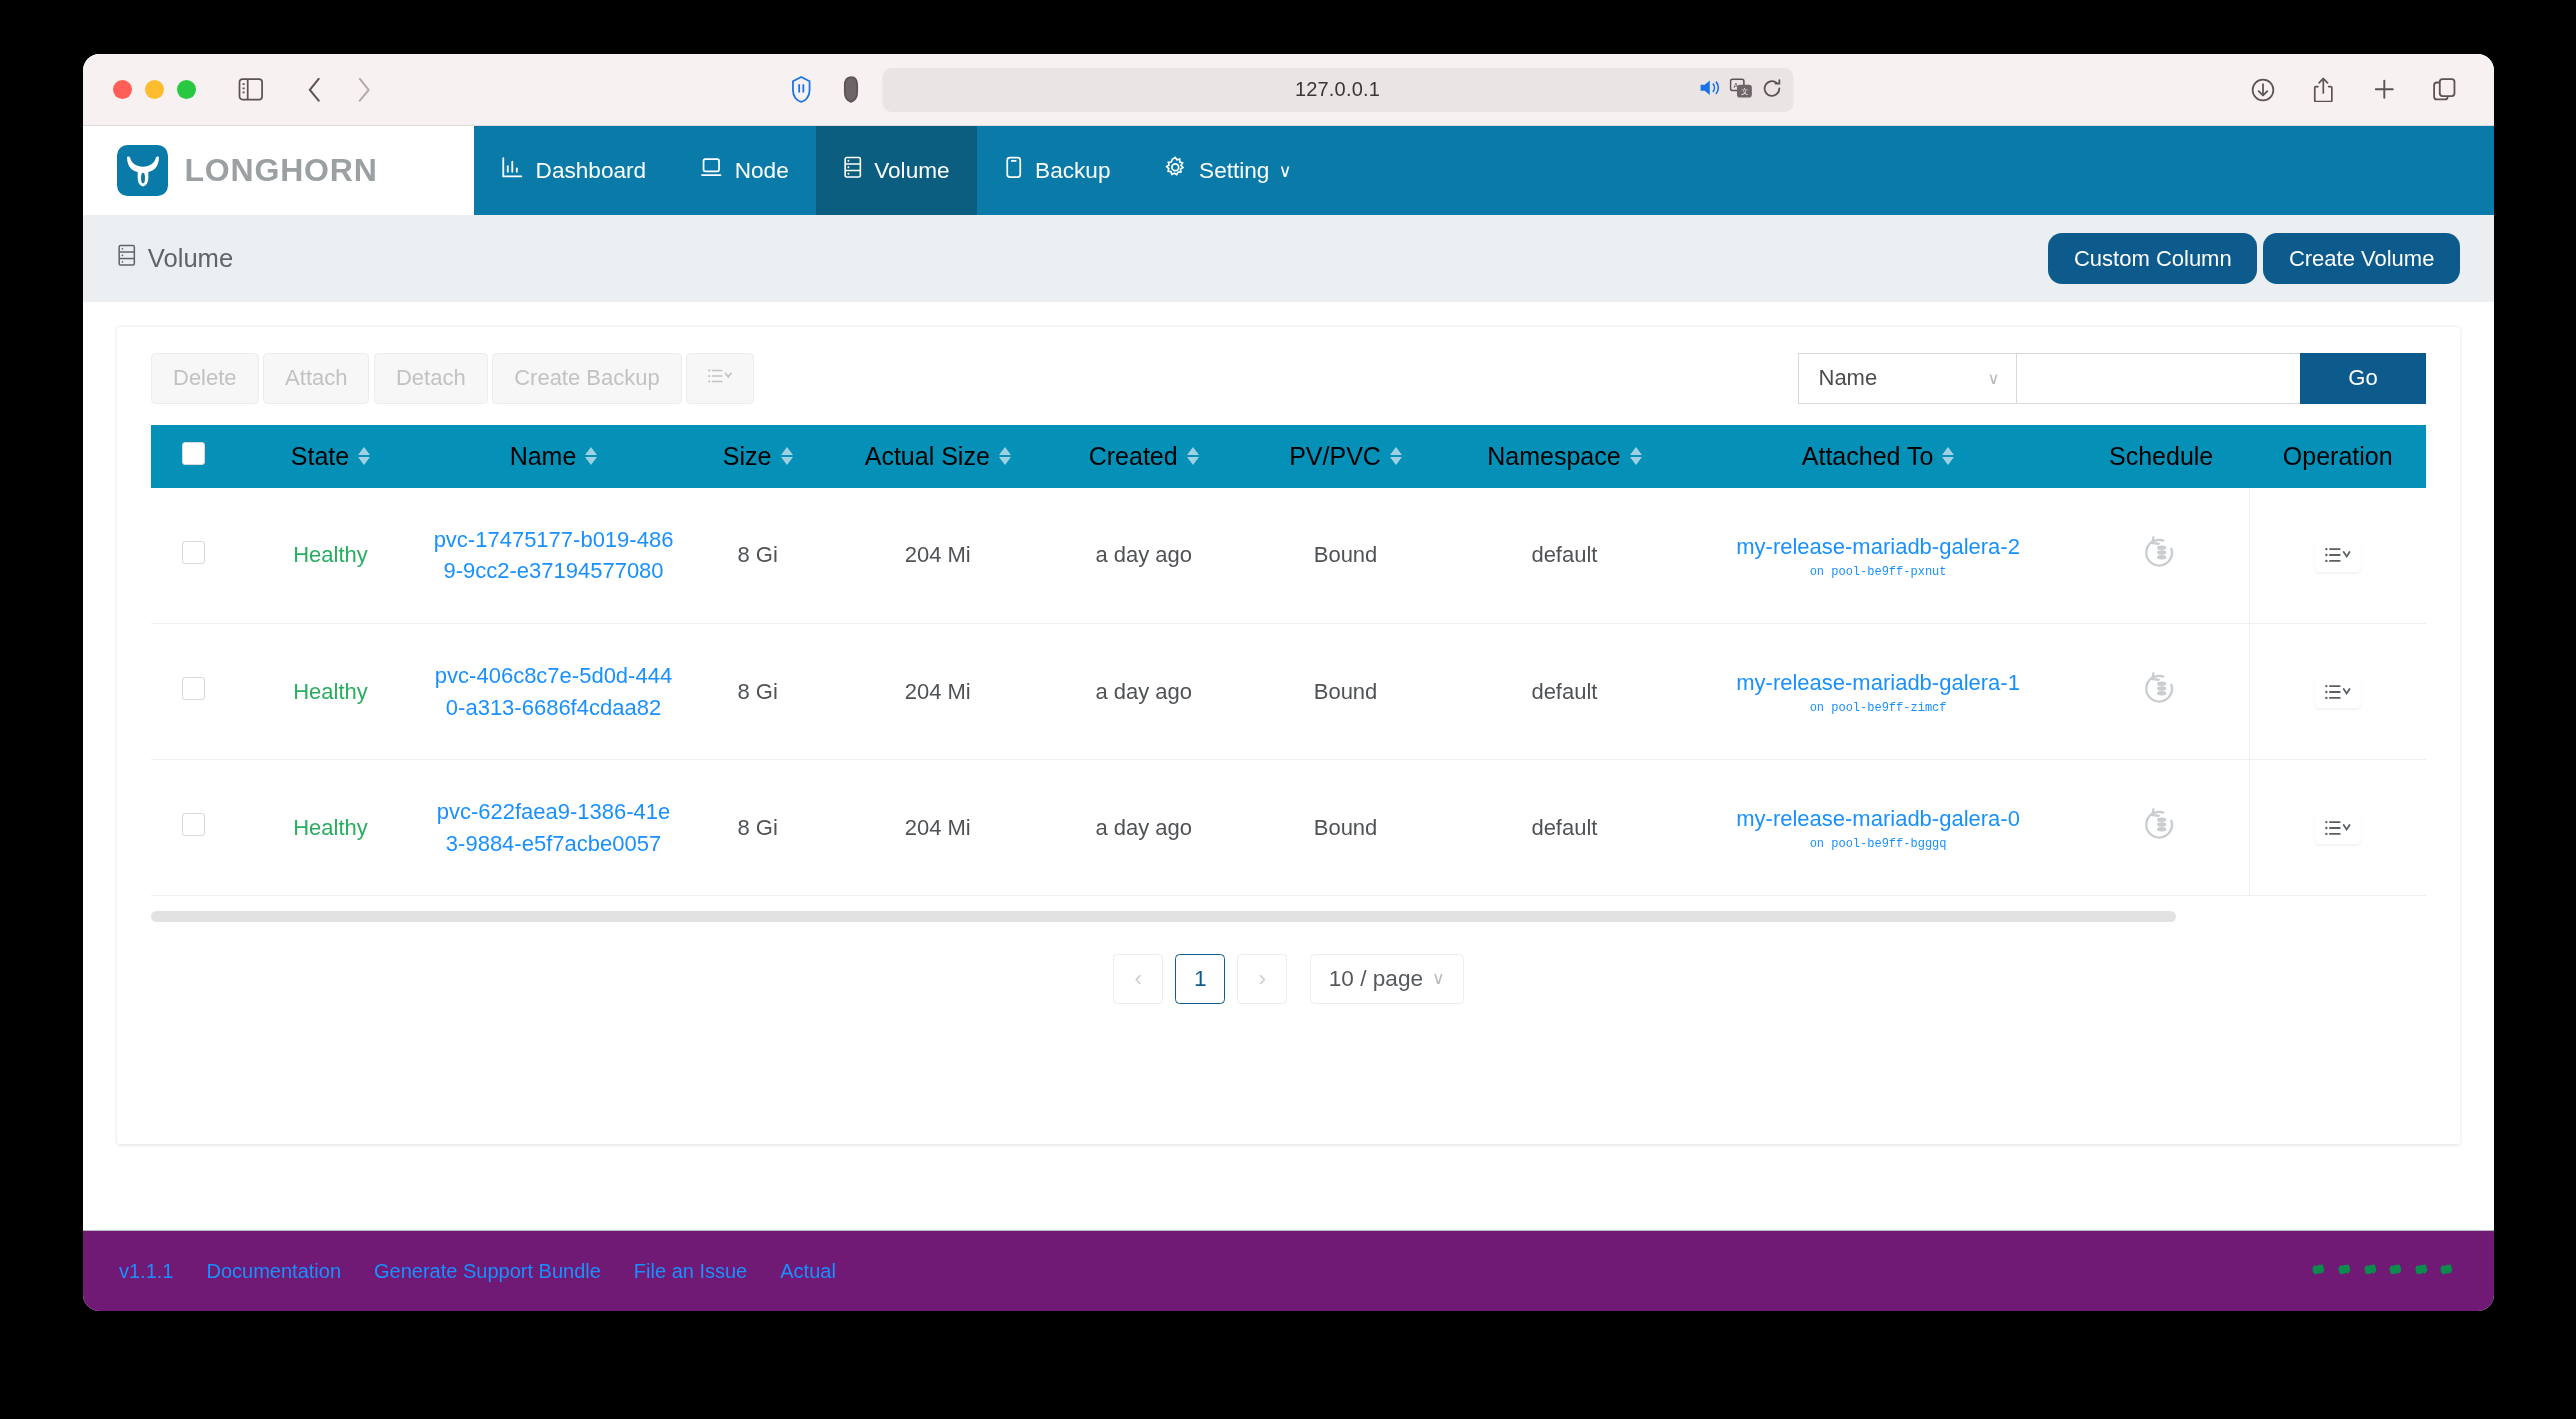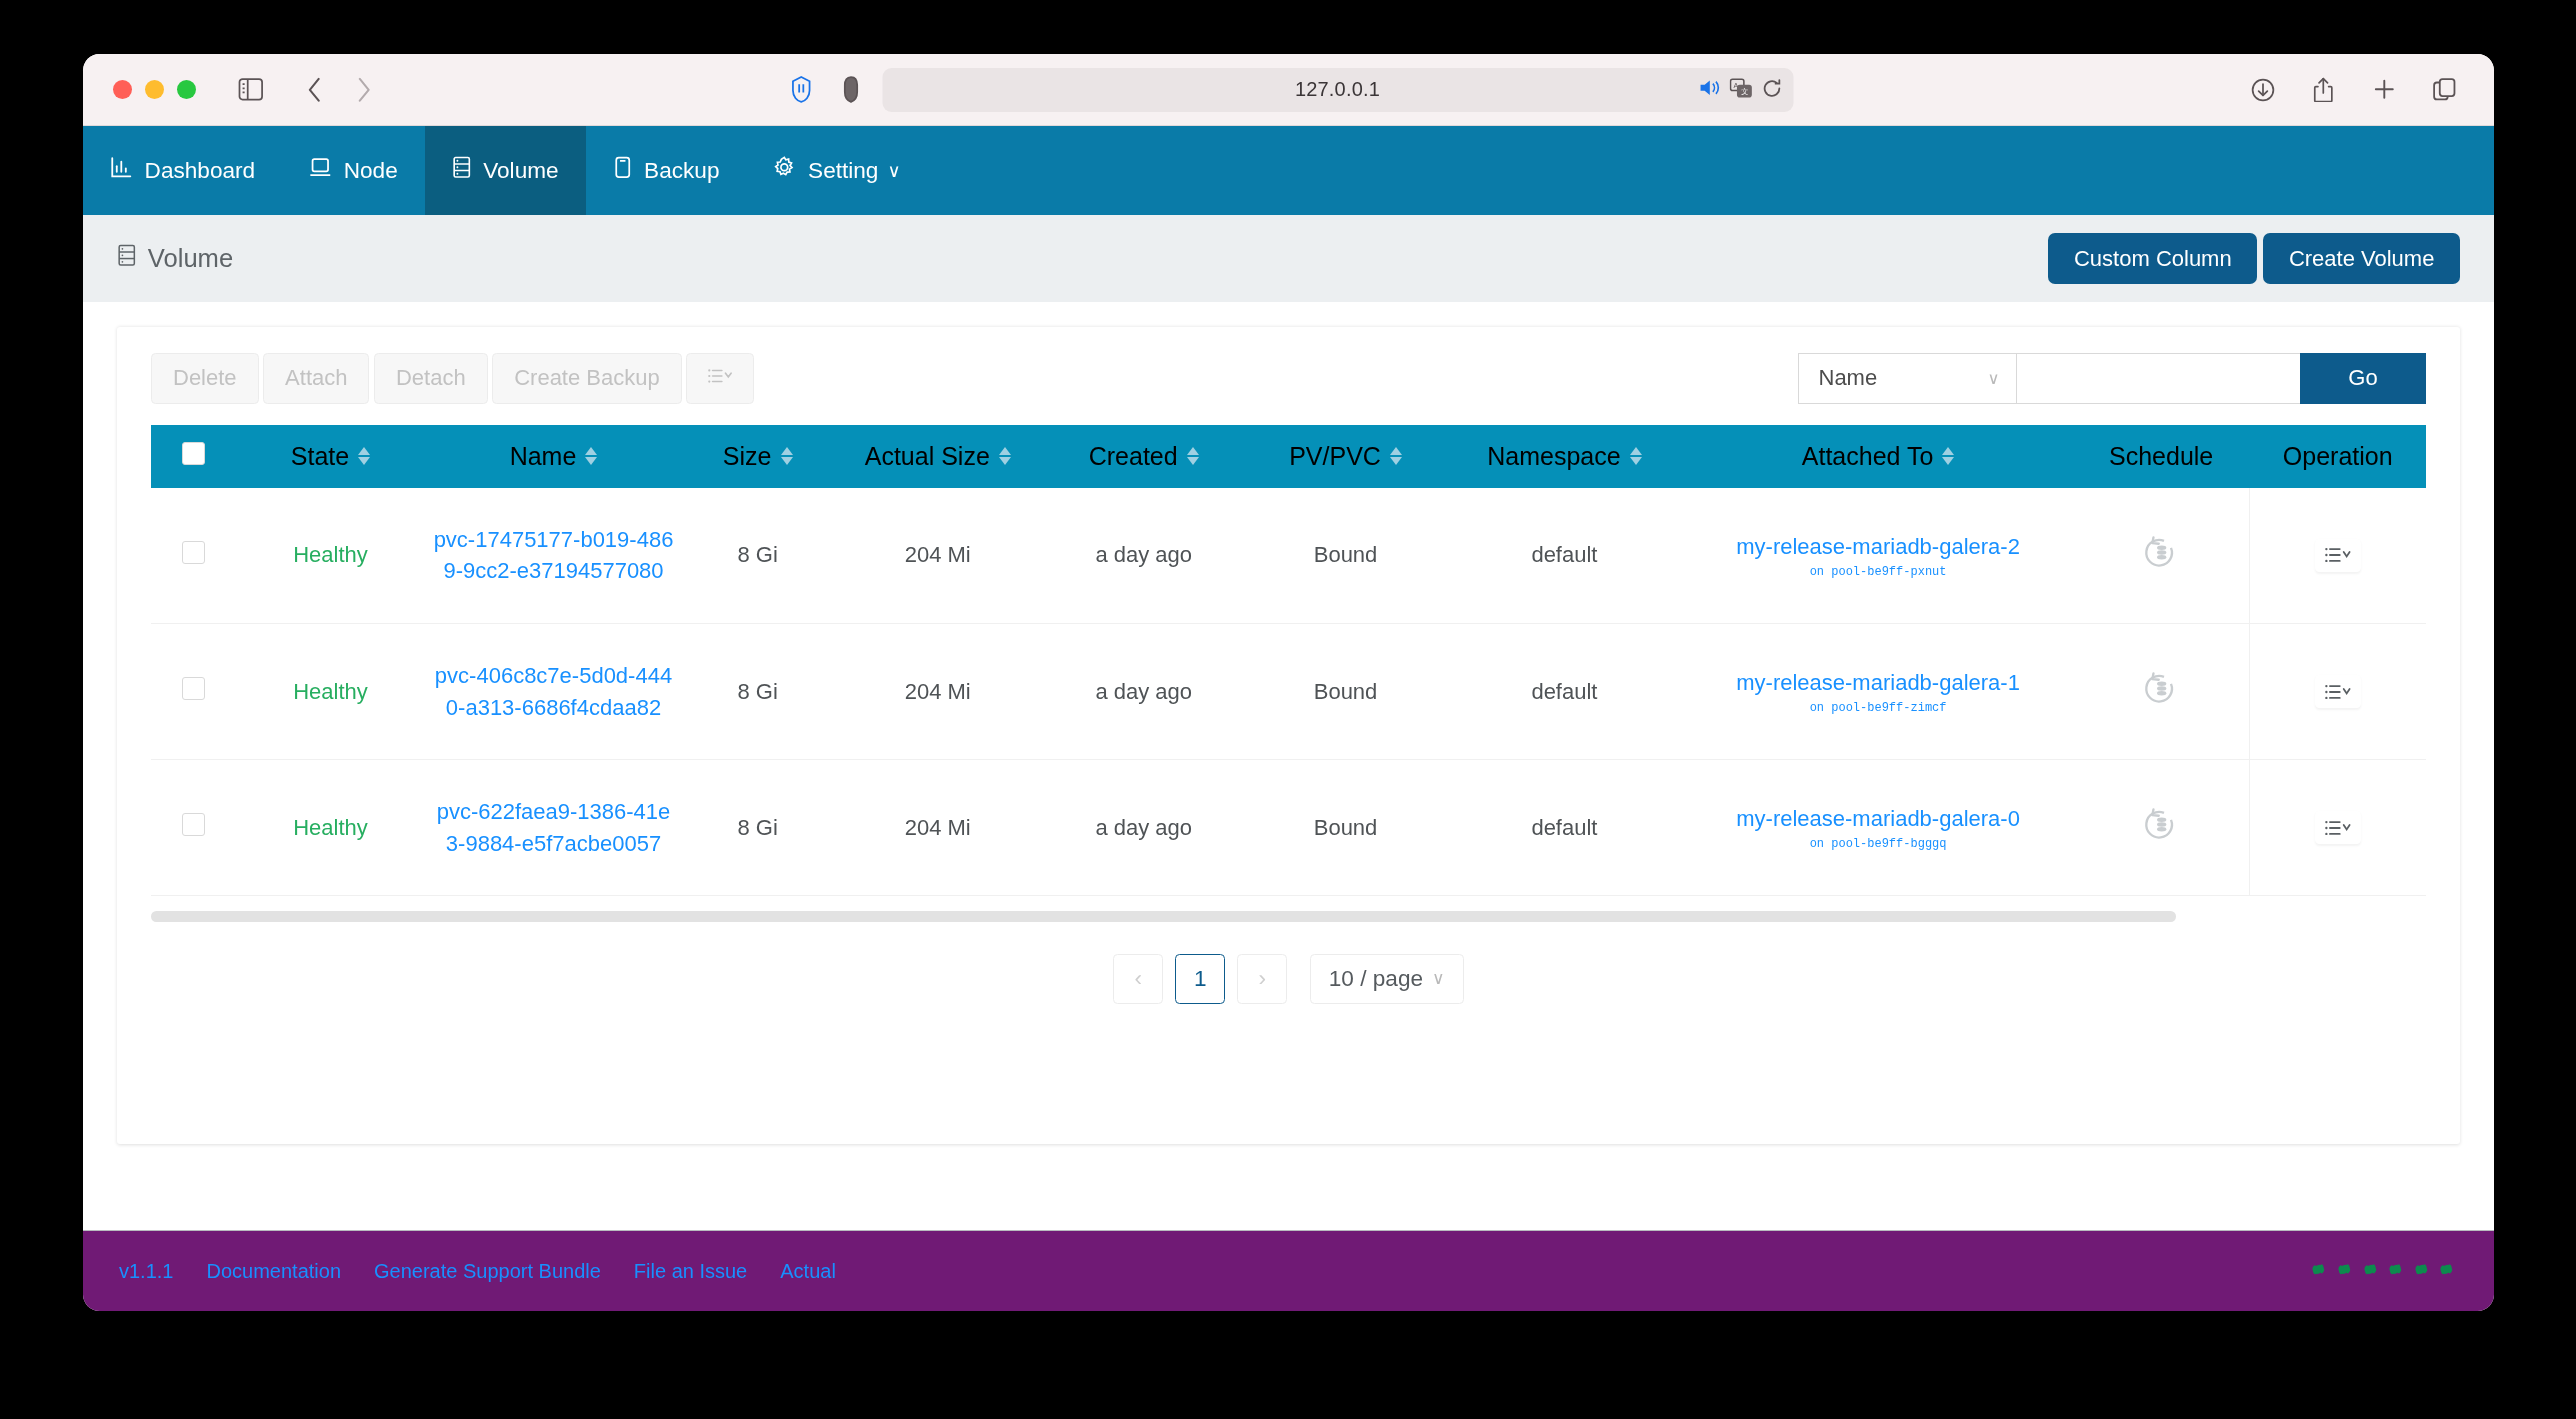--- a/index.html
+++ b/index.html
@@ -99,21 +99,21 @@
     padding: 0 34px;
     justify-content: space-between;
   }
   .pagetitle {
     display: flex; align-items: center; gap: 11.3px;
     font-size: 25.6px; color: #5e6468;
   }
   .head-btns { display: flex; gap: 6px; }
   .btn-primary {
     background: #0d5b8c; color: #fff;
-    border: none; border-radius: 7px;
+    border: none; border-radius: 14px;
     height: 51px; padding: 0 25.6px;
     font-size: 22px; font-family: inherit;
     cursor: pointer;
   }
 
   
   .card {
     margin: 25px 34px 0 34px;
     background: #fff;
     border-radius: 3px;
@@ -365,20 +365,29 @@
       <span class="chrome-icon">
         <svg width="22.6" height="22.6" viewBox="0 0 20 20" fill="none" stroke="currentColor" stroke-width="1.6">
           <rect x="1" y="4" width="12" height="15" rx="2.4"></rect>
             <rect x="6" y="1" width="13" height="15" rx="2.4" fill="#f7f1f2"></rect>
         </svg>
       </span>
     </div>
   </div>
 
   <div class="navbar">
+    <div class="brand">
+      <span class="logo">
+        <svg width="38" height="35" viewBox="0 0 50 46" fill="#ffffff">
+          <path d="M4 6 C4 19 12 24 18 25 L18 33 C18 40 22 44 25 44 C28 44 32 40 32 33 L32 25 C38 24 46 19 46 6 C46 4 43 4 42 6 C40 14 34 18 25 18 C16 18 10 14 8 6 C7 4 4 4 4 6 Z"></path>
+          <ellipse cx="25" cy="33" rx="2.6" ry="7" fill="#0a7ba8"></ellipse>
+        </svg>
+      </span>
+      <span class="brand-name">LONGHORN</span>
+    </div>
 
     <div class="navitem">
       <span>
         <svg width="22.6" height="22.6" viewBox="0 0 20 20" fill="none" stroke="#fff" stroke-width="1.6" stroke-linecap="round">
           <polyline points="2,2 2,18 18,18"></polyline>
             <line x1="6" y1="14" x2="6" y2="9"></line>
             <line x1="10" y1="14" x2="10" y2="5"></line>
             <line x1="14" y1="14" x2="14" y2="11"></line>
         </svg>
       </span>

